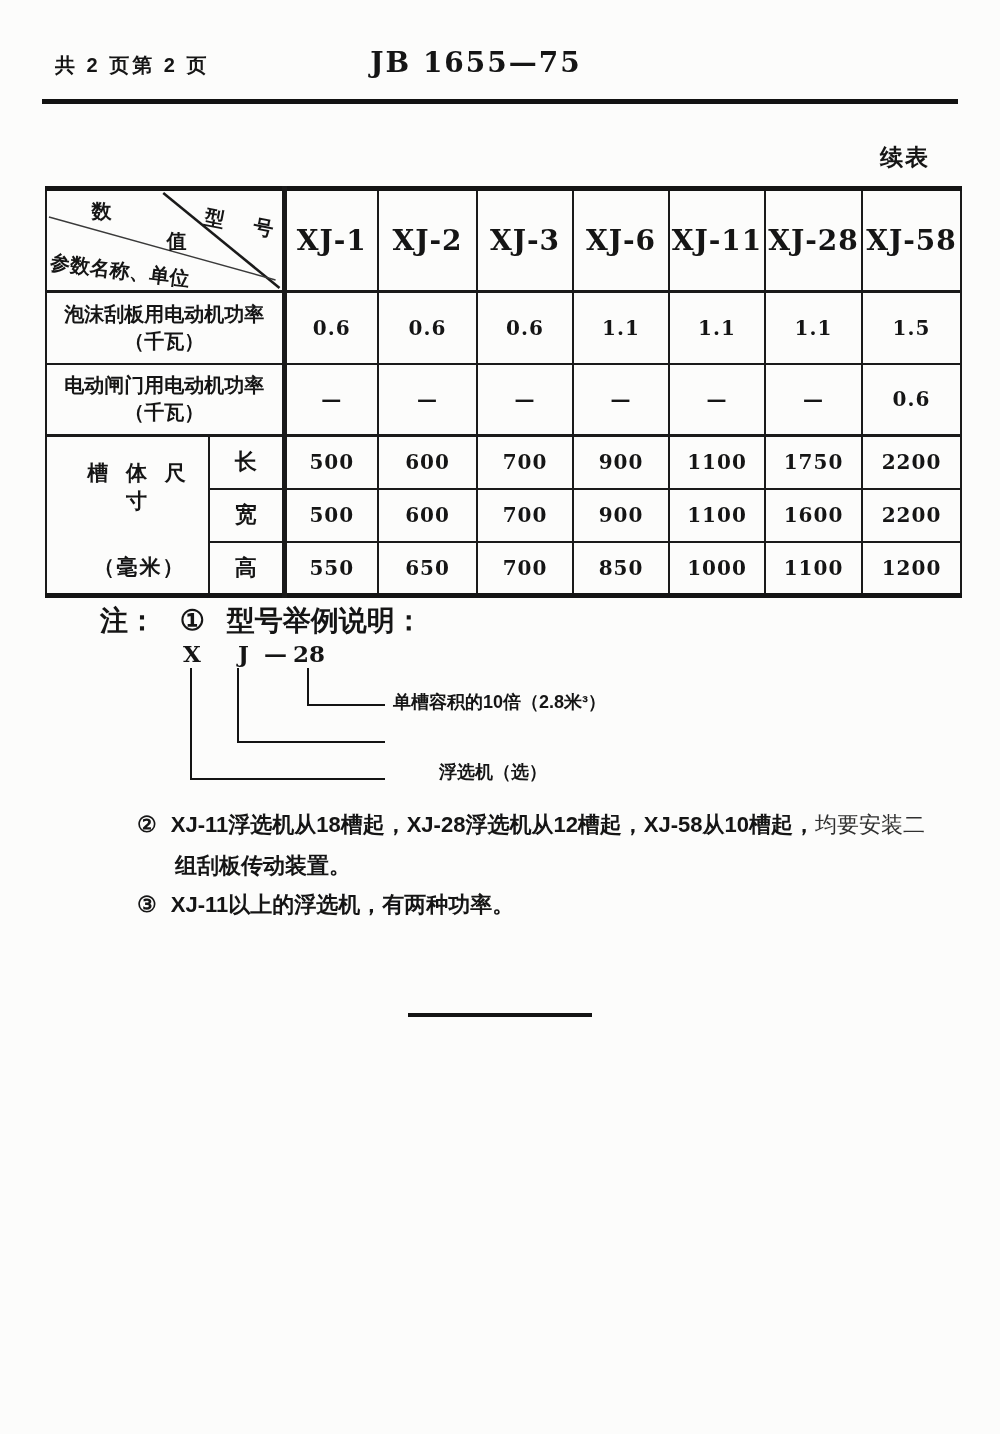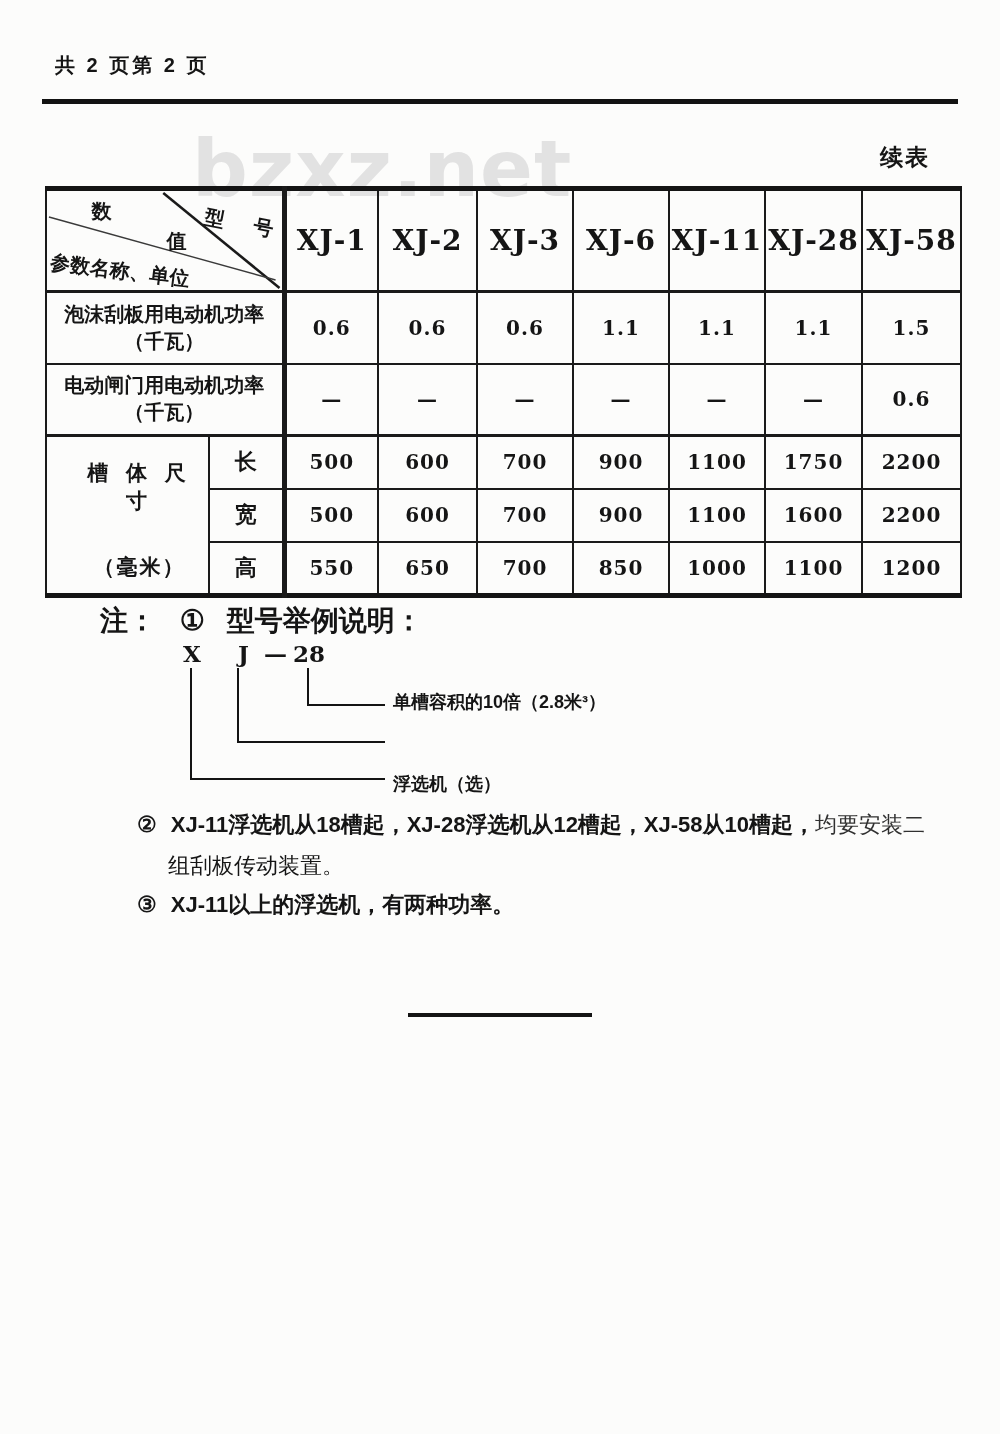--- a/index.html
+++ b/index.html
@@ -58,39 +58,39 @@
   .note1 .circ { margin-left:16px; }
   .note1 .txt  { margin-left:14px; }
   .diagram { position:absolute; top:640px; left:150px; width:740px; height:165px; }
   .diagram .mpart { position:absolute; top:0; font-family:"DejaVu Serif", serif; font-size:23px; font-weight:700; }
   .mp-x   { left:33px; }  .mp-j { left:88px; } .mp-dash { left:114px; } .mp-num { left:143px; }
   .conn { position:absolute; border-left:2px solid #141414; border-bottom:2px solid #141414; }
   .conn-28 { left:157px; top:28px; width:76px;  height:36px; }
   .conn-j  { left:87px;  top:28px; width:146px; height:73px; }
   .conn-x  { left:40px;  top:28px; width:193px; height:110px; }
   .branch { position:absolute; left:243px; font-size:18px; font-weight:700; white-space:nowrap; }
-  .br-28 { top:50px; } .br-j { top:87px; } .br-x { top:132px; }
+  .br-28 { top:50px; } .br-j { top:87px; } .br-x { top:120px;margin-left:46px; }
   .note2 { position:absolute; top:810px; left:137px; font-size:22px; white-space:nowrap; }
   .note2 .circ { font-weight:700; margin-right:14px; }
   .note2 .b { font-weight:700; }
   .note2 .r { font-weight:400; color:#303030; }
-  .note2-l2 { position:absolute; top:851px; left:168px; font-size:22px; font-weight:400; }
+  .note2-l2 { position:absolute; top:851px; left:175px; font-size:22px; font-weight:700; }
   .note3 { position:absolute; top:890px; left:137px; font-size:22px; font-weight:700; }
   .note3 .circ { margin-right:14px; }
   .end-rule { position:absolute; top:1013px; left:408px; width:184px; height:4px; background:#141414; }
 </style>
 </head>
 <body>
 
 <div class="page">
 
   <span class="sheet-label">共 2 页第 2 页</span>
+  <span class="std-num">JB 1655—75</span>
   <div class="top-rule"></div>
   <span class="continued">续表</span>
-  <span class="watermark">bzxz.net</span>
 
   <table class="spec">
     <colgroup>
       <col style="width:163px">
         <col style="width:75px">
       <col style="width:94px">
         <col style="width:99px">
         <col style="width:96px">
       <col style="width:96px">
         <col style="width:96px">

